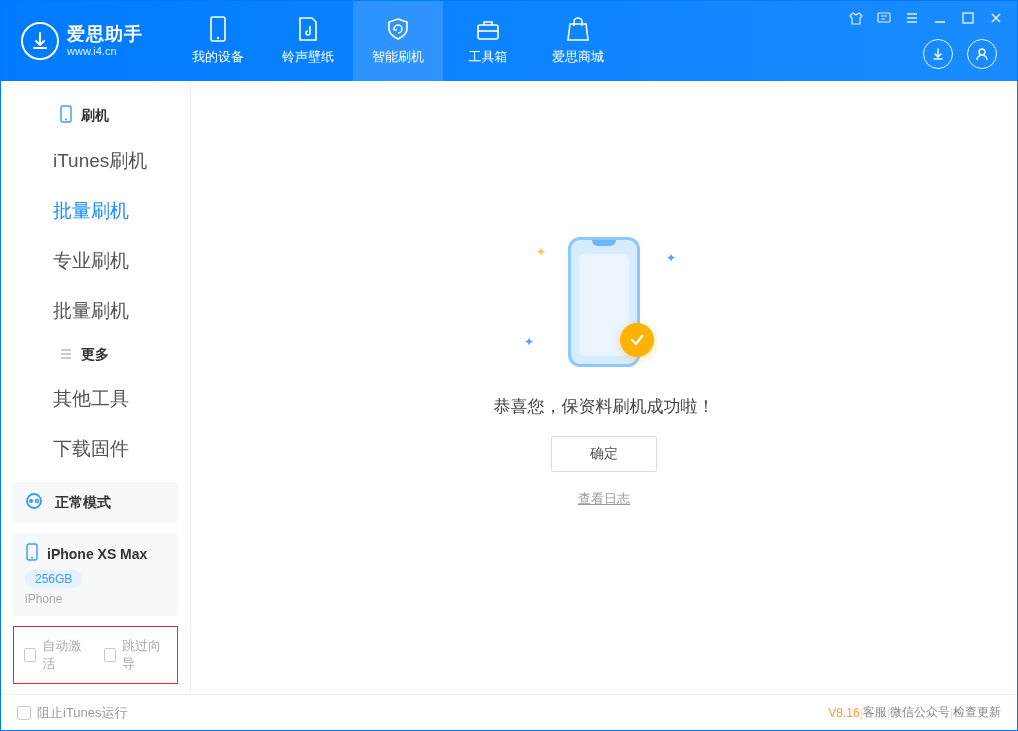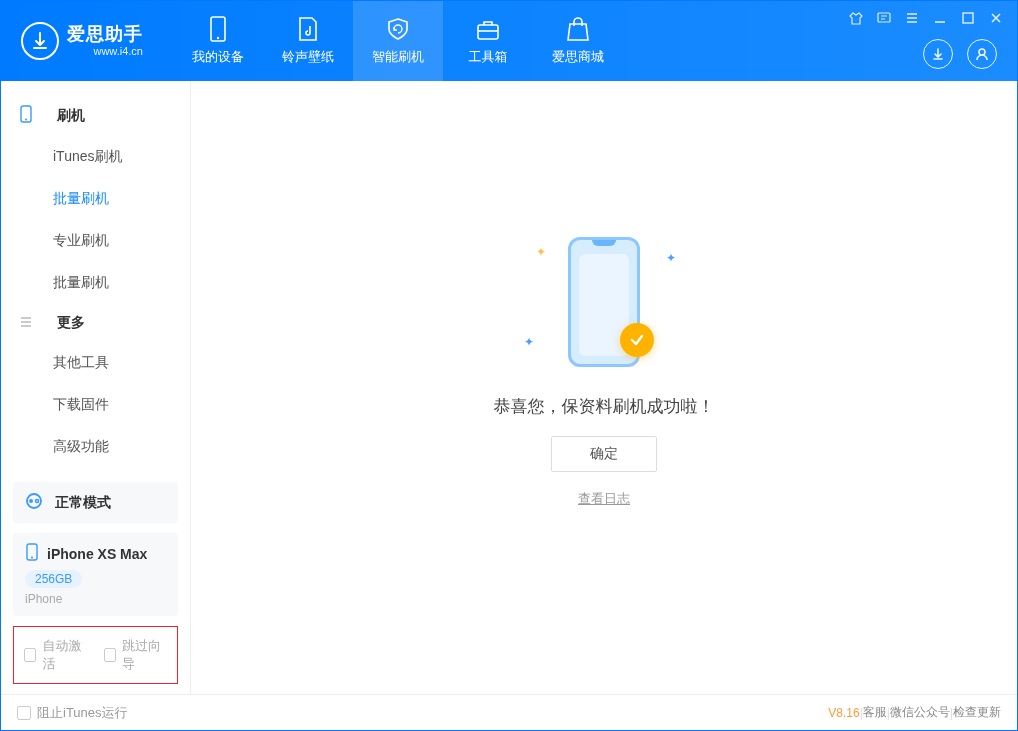--- a/index.html
+++ b/index.html
@@ -1,37 +1,37 @@
 <!DOCTYPE html>
 <html><head>
 <meta charset="utf-8">
 <style>
 * { margin: 0; padding: 0; box-sizing: border-box; font-family: "Microsoft YaHei", "PingFang SC", Arial, sans-serif; }
 body { background: #f0f0f0; display: flex; justify-content: center; align-items: center; min-height: 100vh; }
 .window { width: 1018px; height: 731px; background: #fff; border: 1px solid #0078ff; display: flex; flex-direction: column; overflow: hidden; }
-.header { height: 80px; background: linear-gradient(90deg, #007bff 0%, #1a8cff 100%); display: flex; align-items: center; position: relative; text-align: right; }
+.header { height: 80px; background: linear-gradient(90deg, #007bff 0%, #1a8cff 100%); display: flex; align-items: center; position: relative; }
 .logo { display: flex; align-items: center; gap: 8px; padding: 0 20px; }
 .logo-icon { width: 38px; height: 38px; border: 2.5px solid #fff; border-radius: 50%; display: flex; align-items: center; justify-content: center; }
 .logo-icon svg { }
 .logo-text { color: #fff; line-height: 1.2; }
 .logo-title { font-size: 18px; font-weight: bold; letter-spacing: 1px; }
 .logo-sub { font-size: 11px; opacity: .9; }
 .tabs { display: flex; height: 100%; margin-left: 10px; }
 .tab { width: 90px; display: flex; flex-direction: column; align-items: center; justify-content: center; color: #fff; font-size: 13px; gap: 6px; cursor: pointer; position: relative; }
 .tab.active { background: rgba(255,255,255,0.15); }
 .tab .icon-slot { height: 26px; display: flex; align-items: center; justify-content: center; }
 .hdr-right { position: absolute; right: 12px; top: 8px; display: flex; gap: 10px; }
 .hdr-ctrl { width: 18px; height: 18px; display: flex; align-items: center; justify-content: center; cursor: pointer; color: #fff; opacity: .85; }
 .hdr-actions { position: absolute; right: 20px; bottom: 12px; display: flex; gap: 14px; }
 .hdr-circle { width: 30px; height: 30px; border: 1.5px solid #fff; border-radius: 50%; display: flex; align-items: center; justify-content: center; cursor: pointer; opacity: .9; }
 .body { flex: 1; display: flex; min-height: 0; }
 .sidebar { width: 190px; border-right: 1px solid #eee; display: flex; flex-direction: column; }
 .nav { flex: 1; padding-top: 14px; overflow: auto; }
-.nav-header { display: flex; align-items: center; gap: 24px; padding: 10px 18px; color: #333; font-size: 14px; font-weight: 600; }
-.nav-item { padding: 12px 18px 12px 52px; color: #555; font-size: 14px; cursor: pointer; }
+.nav-header { display: flex; align-items: center; gap: 8px; padding: 10px 18px; color: #333; font-size: 14px; font-weight: 600; margin-left: 40px; }
+.nav-item { padding: 12px 18px 12px 52px; color: #555; font-size: 19px; cursor: pointer; }
 .nav-item.active { color: #1a8cff; }
 .side-bottom { padding: 0 12px; }
 .mode-card { background: #f7f8fa; border-radius: 4px; padding: 10px 12px; margin-bottom: 10px; display: flex; align-items: center; gap: 12px; color: #333; font-size: 14px; font-weight: 600; }
 .device-card { background: #f7f8fa; border-radius: 4px; padding: 10px 12px; margin-bottom: 10px; }
 .device-name { color: #333; font-size: 14px; font-weight: 700; display: flex; align-items: center; gap: 8px; }
 .badge { margin-top: 6px; display: inline-block; background: #e6f2ff; color: #3a9aff; font-size: 12px; padding: 2px 10px; border-radius: 10px; }
 .device-sub { color: #aaa; font-size: 12px; margin-top: 4px; }
 .cb-row { border: 1.5px solid #e23; padding: 10px; margin: 0 0 10px 0; display: flex; gap: 16px; align-items: center; }
 .cb { display: flex; align-items: center; gap: 6px; color: #aaa; font-size: 13px; cursor: pointer; }
 .cb-box { width: 14px; height: 14px; border: 1px solid #ccc; border-radius: 2px; background: #fff; }

